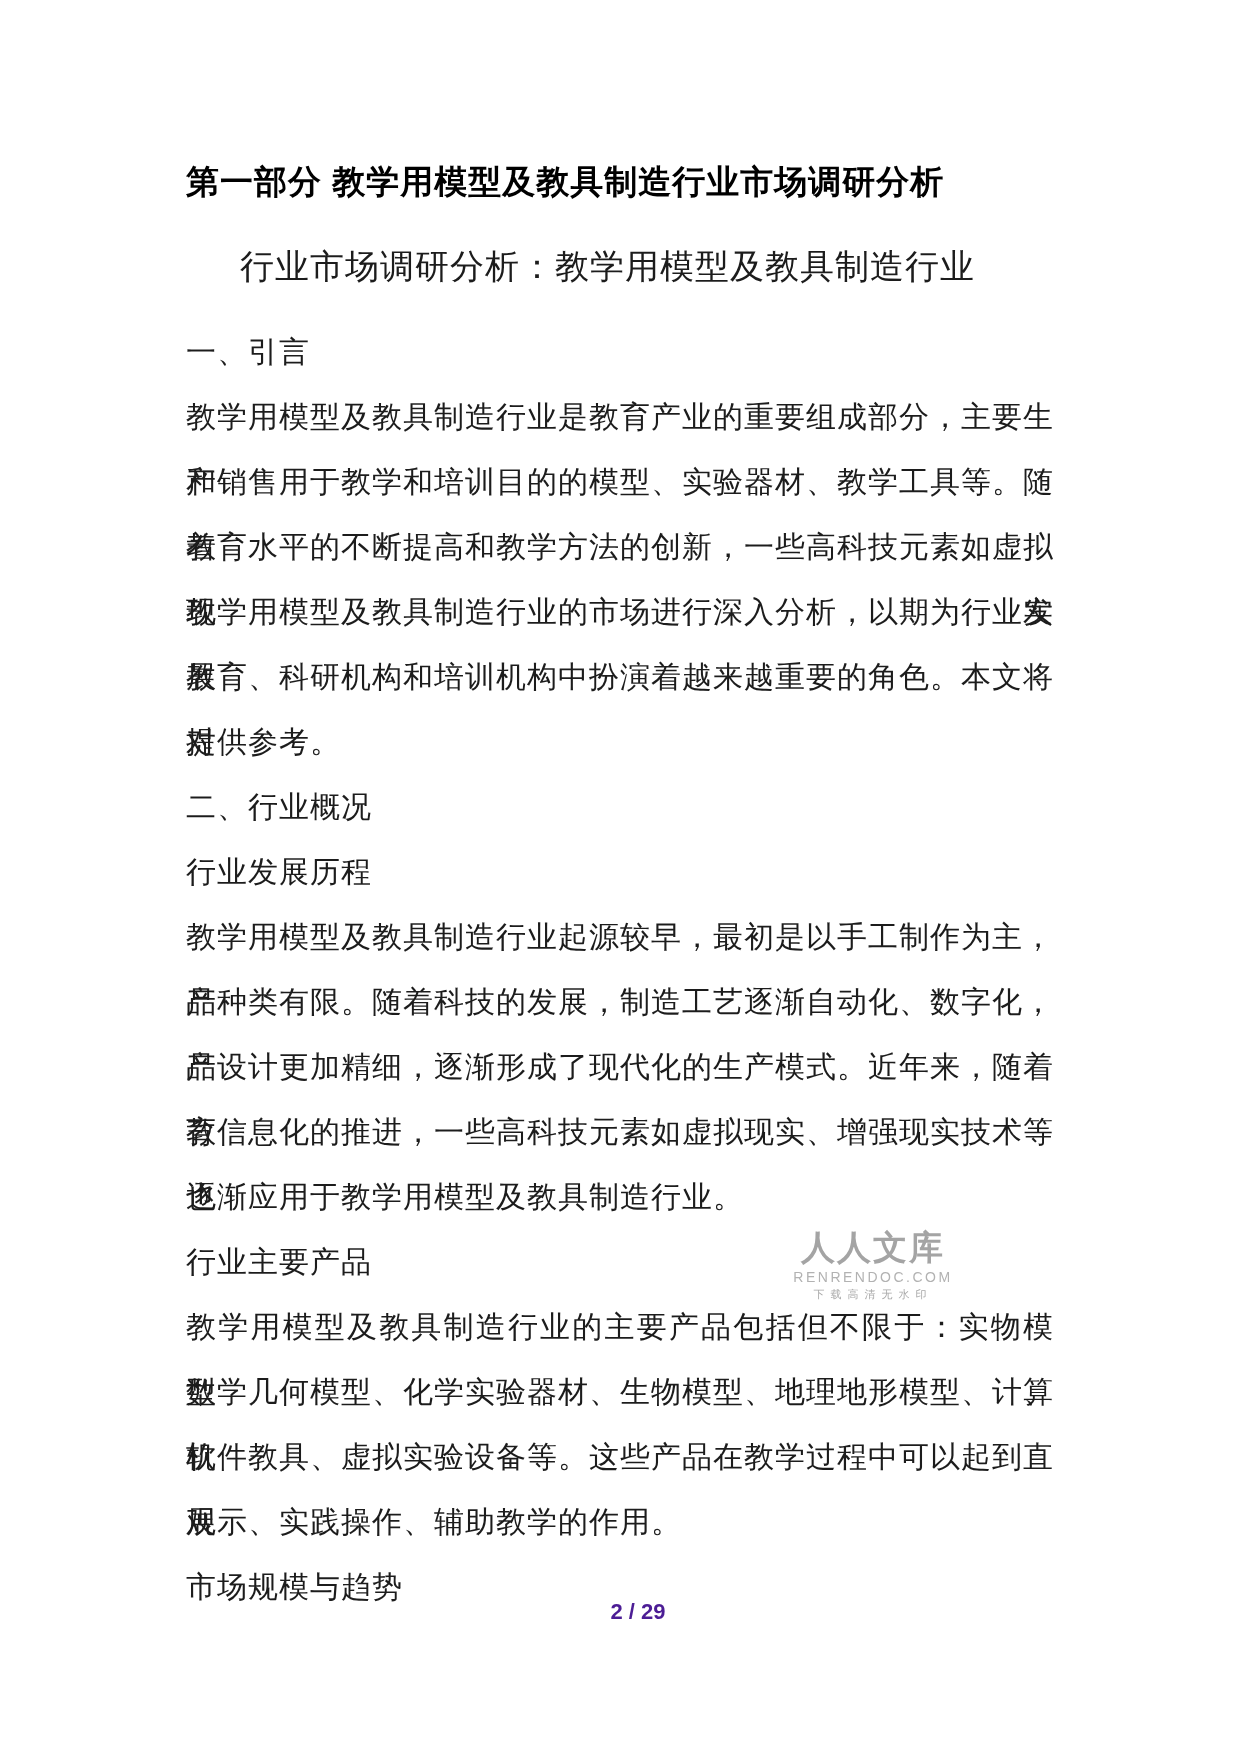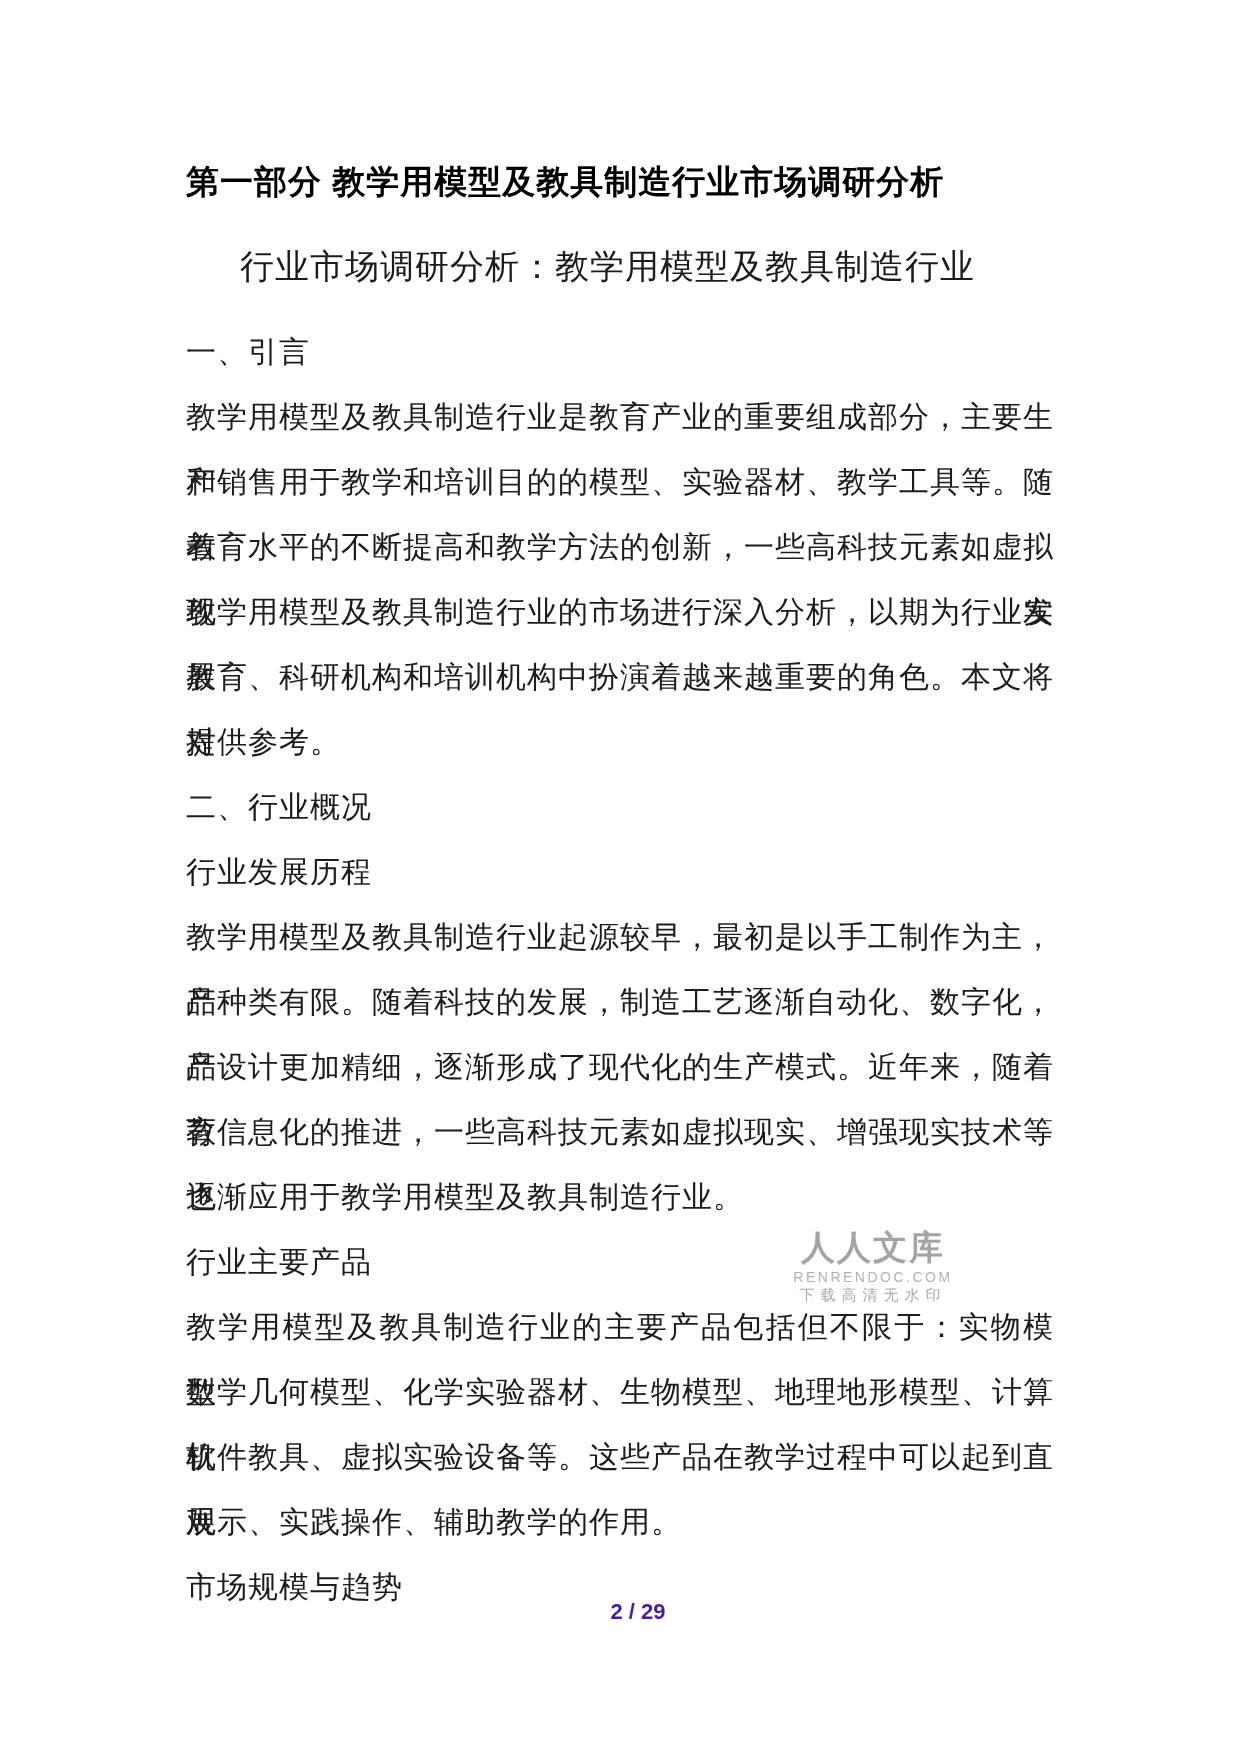--- a/index.html
+++ b/index.html
@@ -85,21 +85,21 @@
   .watermark .domain {
     font-family: "Liberation Sans", "DejaVu Sans", sans-serif;
     font-size: 14px;
     line-height: 17px;
     letter-spacing: 2.5px;
     color: #b2b2b2;
     white-space: nowrap;
   }
   .watermark .tagline {
     font-family: "Liberation Sans", "DejaVu Sans", sans-serif;
-    font-size: 15px;
+    font-size: 11px;
     line-height: 17px;
     letter-spacing: 6px;
     color: #a9a9a9;
     white-space: nowrap;
   }
   .page-footer {
     position: absolute;
     top: 1599px;
     left: 0;
     width: 100%;

